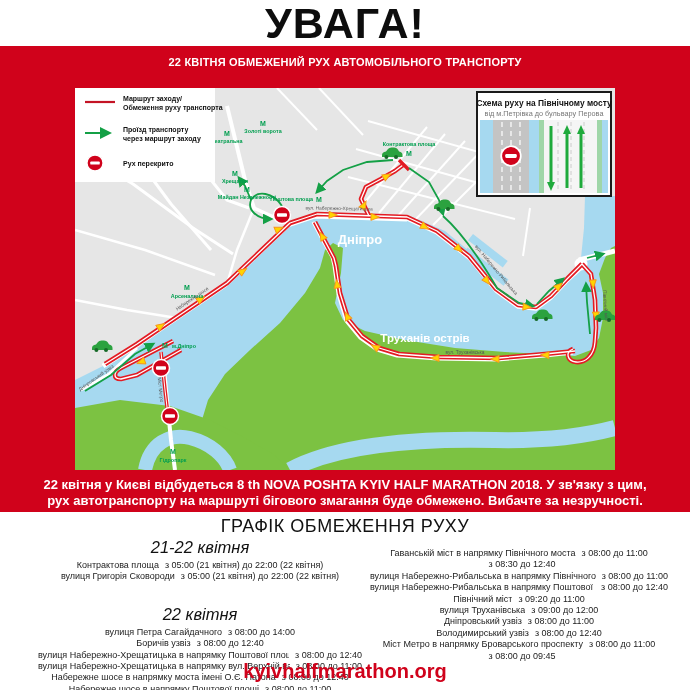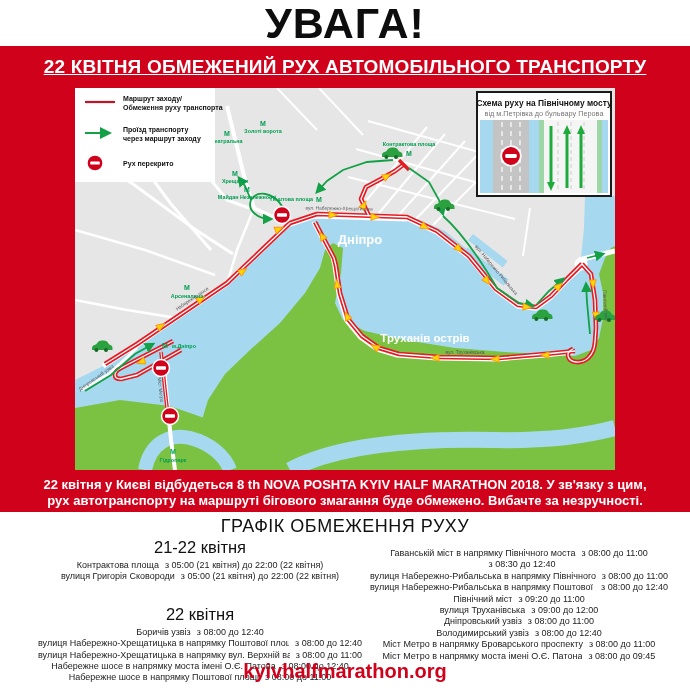--- a/index.html
+++ b/index.html
@@ -1,30 +1,30 @@
 <!DOCTYPE html>
 <html><head>
 <meta charset="utf-8">
 <style>
   html,body{margin:0;padding:0;background:#fff;}
   .page{position:relative;width:690px;height:690px;overflow:hidden;background:#fff;
         font-family:"Liberation Sans",sans-serif;}
   .title{position:absolute;top:-2px;left:0;width:690px;height:48px;line-height:50px;
          text-align:center;font-size:43px;font-weight:900;color:#0d0d0d;letter-spacing:1px;}
   .red-section{position:absolute;top:46px;left:0;width:690px;height:466px;background:#d0021b;}
-  .banner{padding-top:10px;text-align:center;color:#fff;font-weight:bold;font-size:19px;letter-spacing:.2px;text-decoration:underline;}
+  .banner{padding-top:10px;text-align:center;color:#fff;font-weight:bold;font-size:11px;letter-spacing:.2px;}
   .map-frame{position:absolute;left:75px;top:42px;width:540px;height:382px;background:#e6e6e6;overflow:hidden;}
   .notice{position:absolute;top:431px;left:0;width:690px;text-align:center;color:#fff;
           font-weight:bold;font-size:13px;line-height:15.5px;}
   .schedule{position:absolute;top:512px;left:0;width:690px;height:136px;background:#fff;}
   .heading{position:absolute;top:4px;left:0;width:690px;text-align:center;font-size:18px;color:#111;letter-spacing:.5px;}
   .col{position:absolute;font-size:9px;color:#222;}
   .col.leftcol{left:38px;top:26px;width:324px;}
   .col.rightcol{left:370px;top:36px;width:298px;}
-  .ghead{text-align:center;font-size:16.5px;color:#111;margin-bottom:3px;}
+  .ghead{text-align:center;font-size:16.5px;color:#111;margin-bottom:3px;font-style:italic;}
   .ghead.g2{margin-top:22px;}
   .row{display:flex;justify-content:center;line-height:11.4px;white-space:nowrap;}
   .rname{text-align:left;overflow:hidden;}
   .rtime{text-align:right;padding-left:6px;}
   .link{position:absolute;top:148px;left:0;width:690px;text-align:center;color:#d0021b;
         font-weight:bold;font-size:20px;text-decoration:none;display:block;cursor:pointer;}
   
   .mt{font:bold 7px "Liberation Sans",sans-serif;fill:#009e4f;text-anchor:middle;}
   .ml{font:bold 5.4px "Liberation Sans",sans-serif;fill:#009e4f;text-anchor:middle;}
   .mls{font:bold 5.4px "Liberation Sans",sans-serif;fill:#009e4f;text-anchor:start;}
@@ -272,20 +272,24 @@
       <div class="row">
         <span class="rname">Контрактова площа</span>
         <span class="rtime">з 05:00 (21 квітня) до 22:00 (22 квітня)</span>
       </div>
       <div class="row">
         <span class="rname">вулиця Григорія Сковороди</span>
         <span class="rtime">з 05:00 (21 квітня) до 22:00 (22 квітня)</span>
       </div>
       <div class="ghead g2">22 квітня</div>
       <div class="row">
+        <span class="rname">вулиця Петра Сагайдачного</span>
+        <span class="rtime">з 08:00 до 14:00</span>
+      </div>
+      <div class="row">
         <span class="rname">Боричів узвіз</span>
         <span class="rtime">з 08:00 до 12:40</span>
       </div>
       <div class="row">
         <span class="rname">вулиця Набережно-Хрещатицька в напрямку Поштової площі</span>
         <span class="rtime">з 08:00 до 12:40</span>
       </div>
       <div class="row">
         <span class="rname">вулиця Набережно-Хрещатицька в напрямку вул. Верхній вал</span>
         <span class="rtime">з 08:00 до 11:00</span>
@@ -330,20 +334,19 @@
       </div>
       <div class="row">
         <span class="rname">Володимирський узвіз</span>
         <span class="rtime">з 08:00 до 12:40</span>
       </div>
       <div class="row">
         <span class="rname">Міст Метро в напрямку Броварського проспекту</span>
         <span class="rtime">з 08:00 до 11:00</span>
       </div>
       <div class="row">
-        <span class="rname">Міст Метро в напрямку моста імені О.Є. Патона</span>
         <span class="rtime">з 08:00 до 09:45</span>
       </div>
     </div>
 
     <a class="link">kyivhalfmarathon.org</a>
   </div>
 </div>
 
 </body></html>

